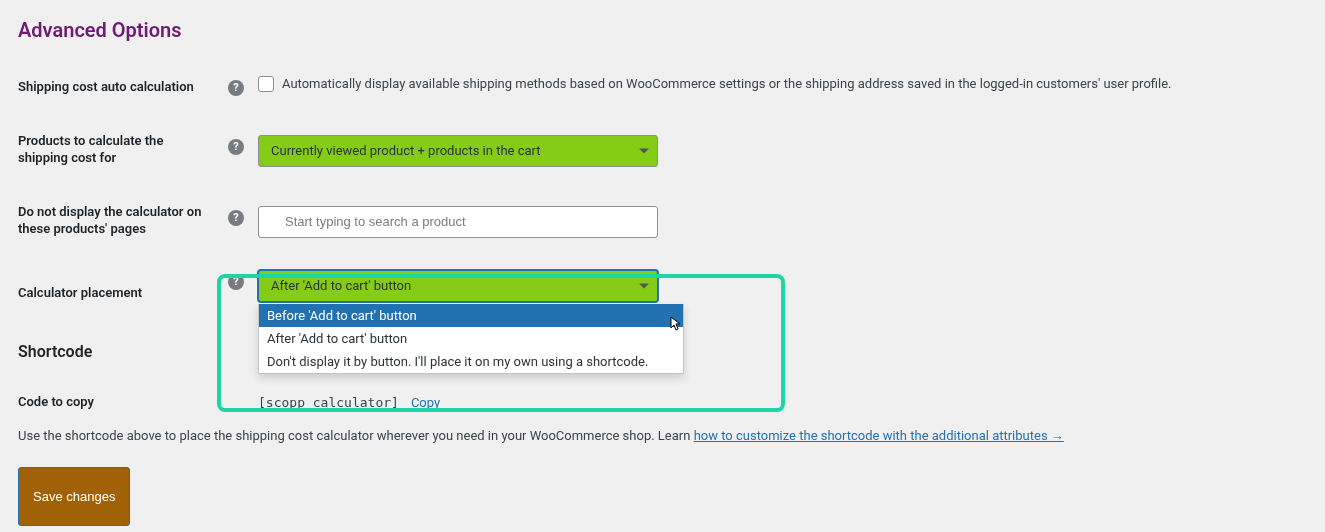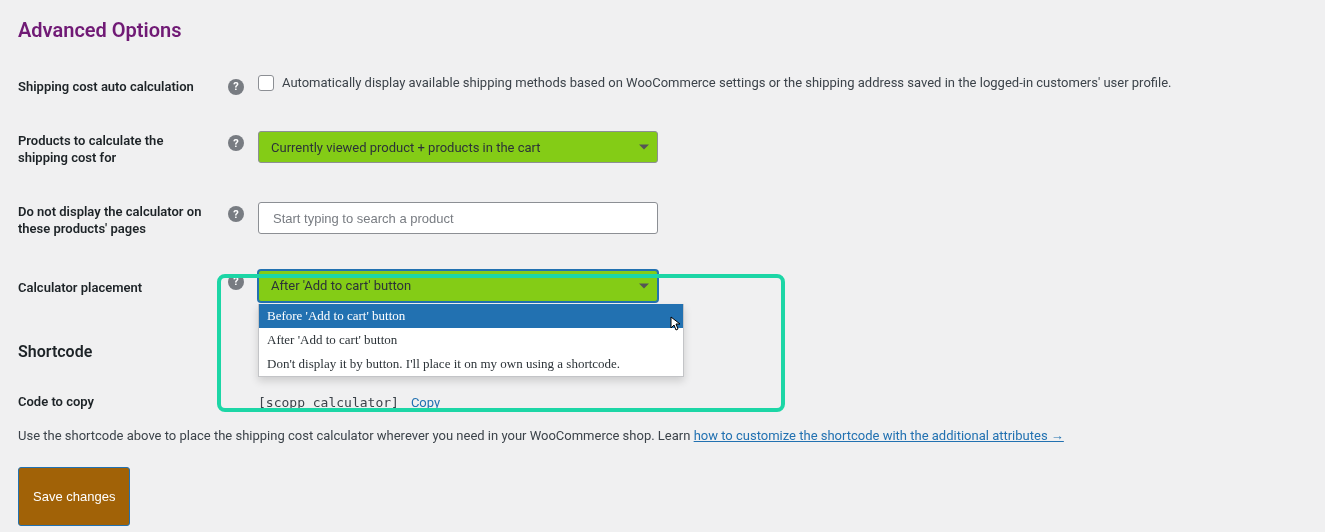--- a/index.html
+++ b/index.html
@@ -15,21 +15,21 @@
       padding: 18px;
     }
     .section-heading {
       font-size: 20px;
       font-weight: 600;
       color: #701a75;
       margin-bottom: 32px;
     }
     .form-row {
       display: flex;
-      align-items: center;
+      align-items: flex-end;
       margin-bottom: 32px;
     }
     .form-label {
       width: 210px;
       font-weight: 600;
       font-size: 13px;
       color: #1d2327;
       padding-right: 12px;
       padding-top: 4px;
       line-height: 1.35;
@@ -98,21 +98,21 @@
       transform: translateY(-50%);
       width: 0;
       height: 0;
       border-left: 5px solid transparent;
       border-right: 5px solid transparent;
       border-top: 5px solid #555;
     }
     .text-input {
       width: 400px;
       height: 32px;
-      padding: 0 14px;
+      padding: 0 26px;
       border: 1px solid #8c8f94;
       border-radius: 3px;
       background: #fff;
       font-size: 13px;
       color: #0369a1;
     }
     .text-input::placeholder {
       color: #787c82;
     }
     .highlight-box {
@@ -135,21 +135,20 @@
       border: 1px solid #c3c4c7;
       border-top: none;
       box-shadow: 0 4px 8px rgba(0,0,0,0.15);
       z-index: 10;
     }
     .dropdown-option {
       padding: 4px 8px;
       font-size: 13px;
       color: #2c3338;
       cursor: pointer;
-      font-family: Liberation Serif, serif;
     }
     .dropdown-option.highlighted {
       background: #2271b1;
       color: #fff;
     }
     .cursor-pointer-svg {
       position: absolute;
       left: 412px;
       top: 46px;
       width: 16px;

